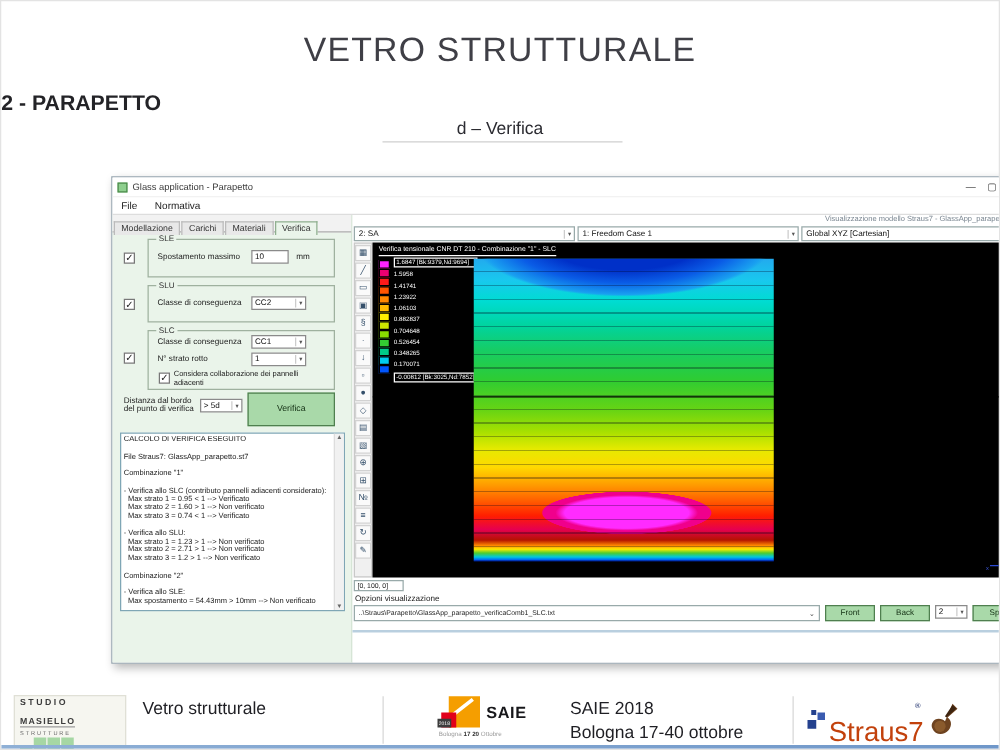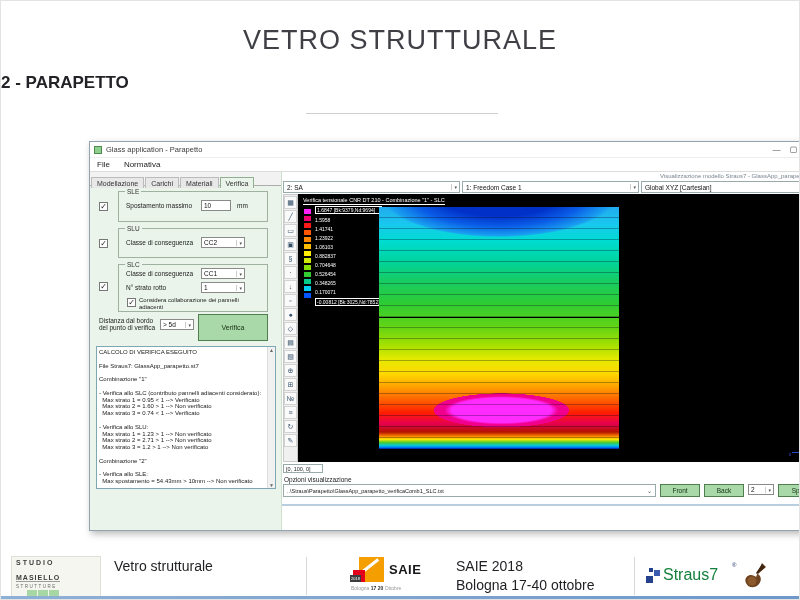--- a/index.html
+++ b/index.html
@@ -102,32 +102,33 @@
   .saie-yr{position:absolute;left:1px;top:19px;width:11px;height:7px;background:#3c3c3c;color:#fff;font-size:4px;line-height:7px;text-align:center;}
   .saie-name{position:absolute;left:40px;top:6px;font-size:13px;font-weight:800;color:#17171a;letter-spacing:.5px;}
   .saie-sub{position:absolute;left:2px;top:29px;font-size:5px;color:#9a9a9a;white-space:nowrap;}
   .saie-sub b{color:#333;}
   .event-1{position:absolute;left:455px;top:4px;font-size:14px;color:#1f1f24;}
   .event-2{position:absolute;left:455px;top:23px;font-size:14px;color:#1f1f24;}
   .straus{position:absolute;left:645px;top:6px;width:145px;height:34px;}
   .s7-b1{position:absolute;left:0px;top:16px;width:7px;height:7px;background:#24418e;}
   .s7-b2{position:absolute;left:8px;top:10px;width:6px;height:6px;background:#3a5bb0;}
   .s7-b3{position:absolute;left:3px;top:8px;width:4px;height:4px;background:#24418e;}
-  .s7-name{position:absolute;left:17px;top:6px;font-size:16px;color:#15803d;}
+  .s7-name{position:absolute;left:17px;top:13px;font-size:22px;color:#c2410c;}
   .s7-reg{position:absolute;left:86px;top:2px;font-size:6px;color:#1c2e6b;}
   .s7-violin{position:absolute;left:95px;top:2px;}
   .bottom-strip{position:absolute;left:0;bottom:0;width:100%;height:3px;background:linear-gradient(90deg,#8fb0d6,#6f97c9);}
 </style>
 </head>
 <body>
 
 <div class="slide">
 
   <div class="s-title">VETRO STRUTTURALE</div>
   <div class="s-sec">2 - PARAPETTO</div>
+  <div class="s-ssec">d – Verifica</div>
   <div class="s-line"></div>
 
   <div class="window">
     <div class="titlebar">
       <span class="app-ico"></span>
       <span class="tb-title">Glass application - Parapetto</span>
       <span class="tb-ctrls">
         <span class="tb-btn">—</span>
         <span class="tb-btn">▢</span>
         <span class="tb-btn">✕</span>

